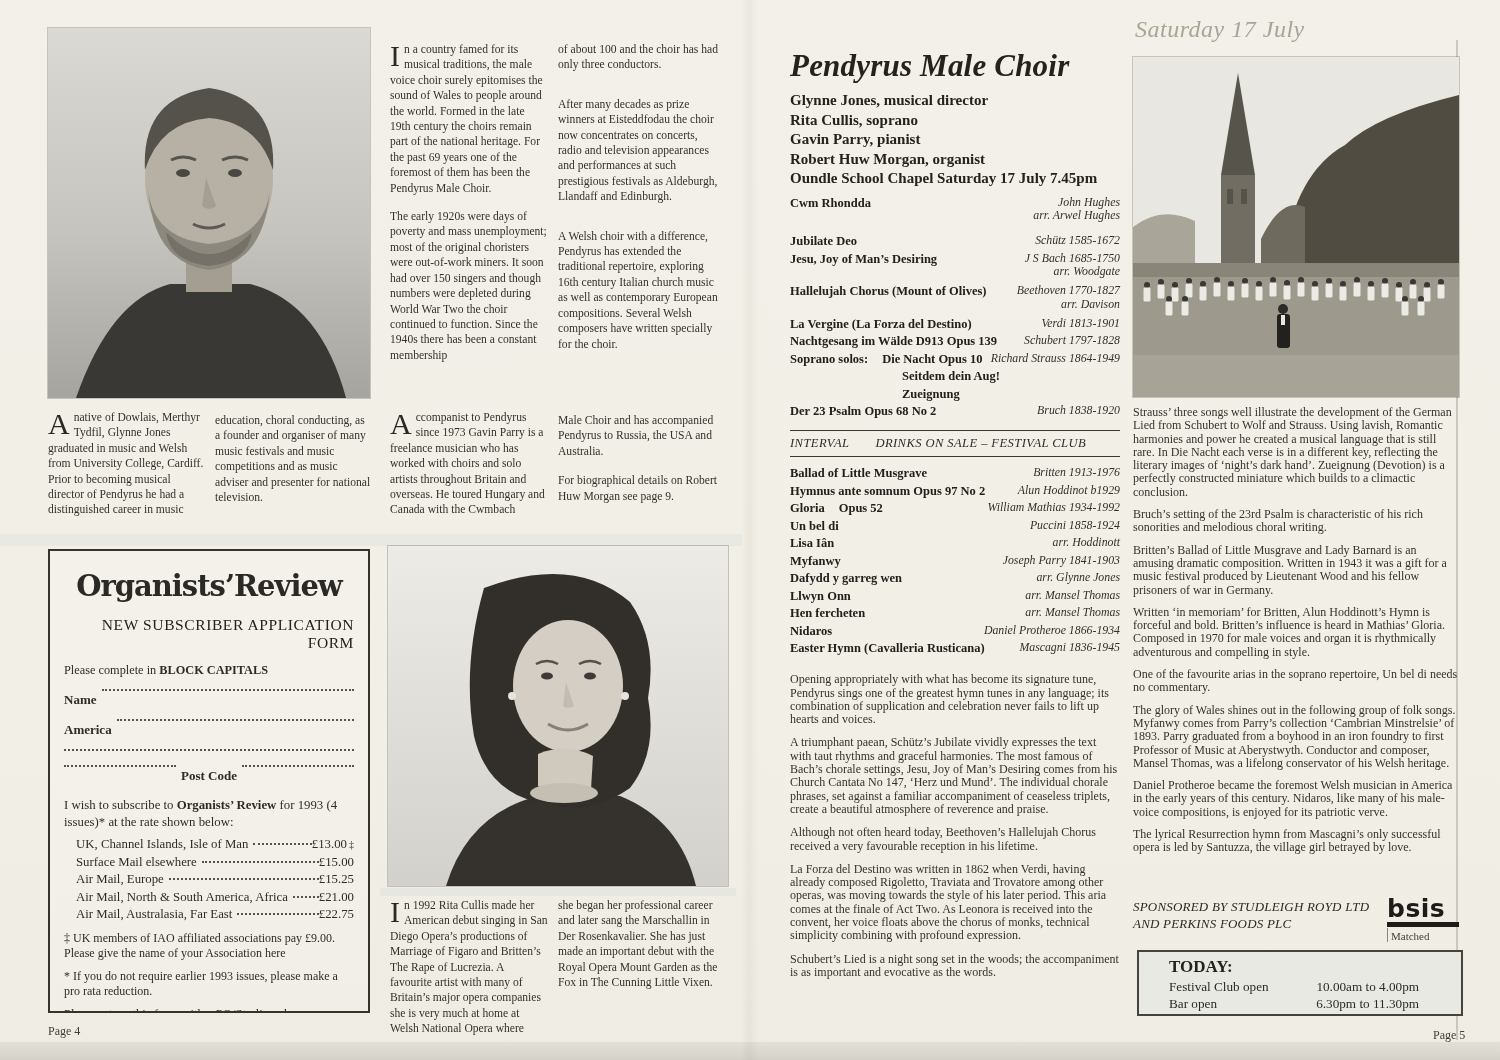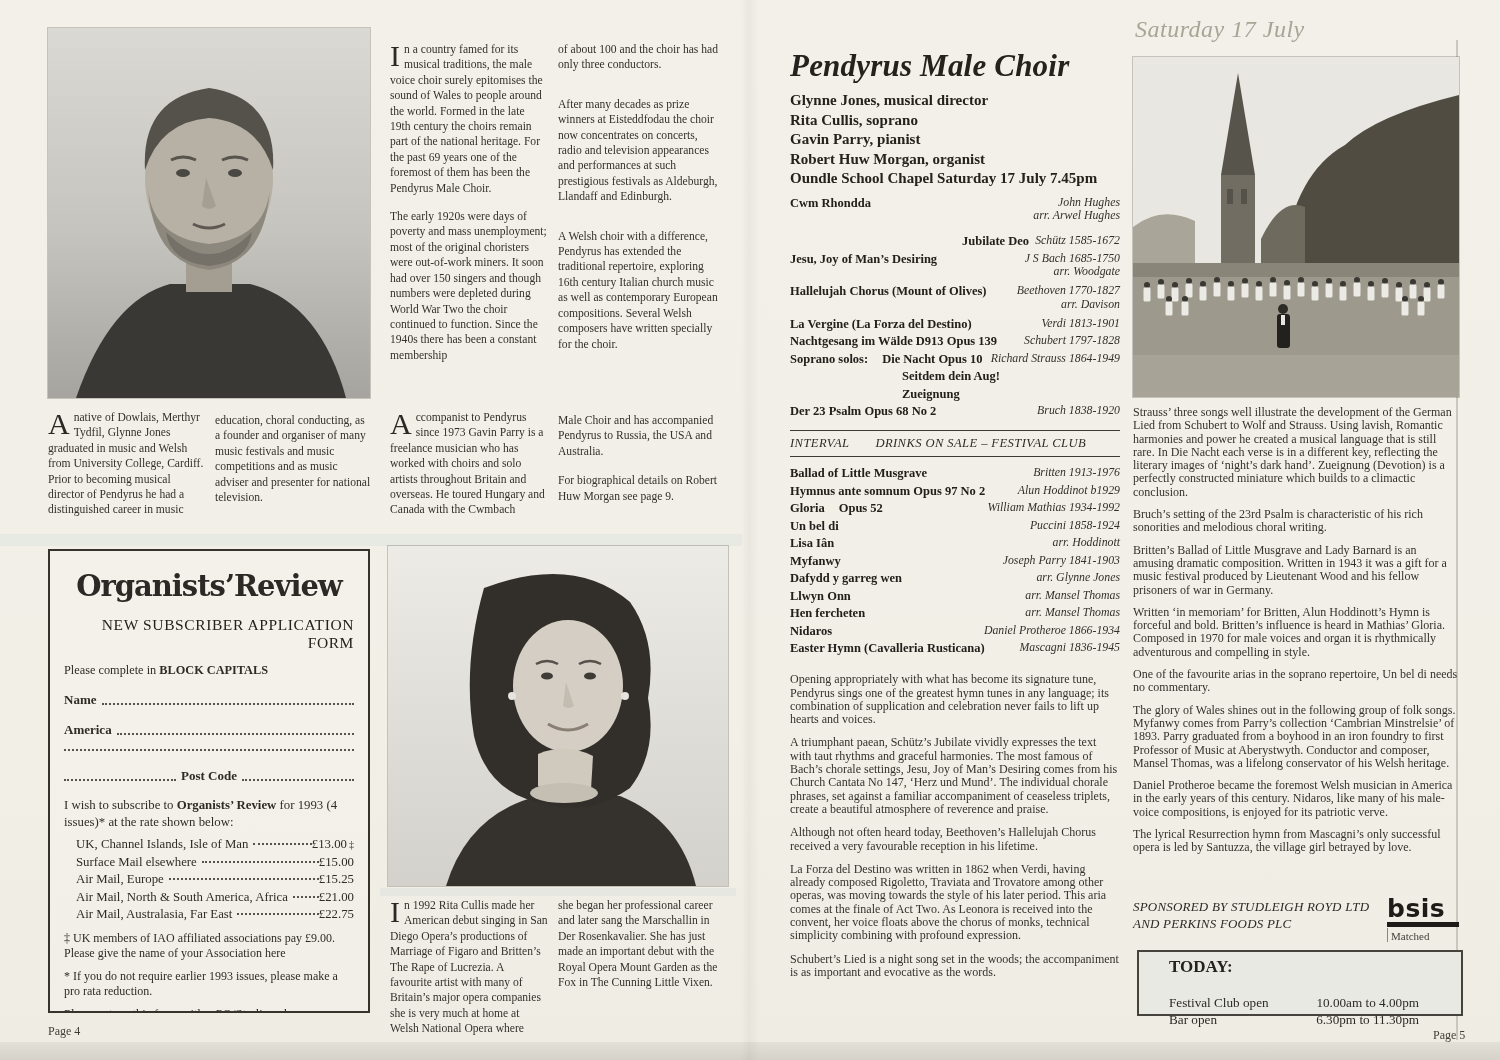--- a/index.html
+++ b/index.html
@@ -40,21 +40,21 @@
   .c-r2{left:558px;top:898px;width:164px;}
   .dcap{float:left;font-size:30px;line-height:25px;padding:1px 4px 0 0;color:#2b2925;}
 
   
   .form-box{position:absolute;left:48px;top:549px;width:322px;height:464px;border:2px solid #35332c;
     padding:10px 14px;box-sizing:border-box;overflow:hidden;background:rgba(255,255,255,0.12);}
   .orv-logo{font-family:"DejaVu Serif","Liberation Serif",serif;font-weight:800;font-size:29px;
     text-align:center;letter-spacing:-1px;color:#2b2925;margin-top:8px;}
   .form-heading{text-align:right;font-size:15.5px;letter-spacing:.6px;margin-top:13px;color:#24221d;}
   .form-instr{font-size:12.3px;margin-top:11px;}
-  .form-row{display:flex;align-items:flex-end;margin-top:14px;font-size:13px;}
+  .form-row{display:flex;align-items:flex-start;margin-top:14px;font-size:13px;}
   .flab{font-weight:700;white-space:nowrap;}
   .dl{flex:1;border-bottom:2px dotted #56534a;transform:translateY(-3px);margin-left:5px;}
   .pc-row .dl:first-child{margin-left:0;margin-right:5px;}
   .f-sub{font-size:12.8px;line-height:16.5px;margin:13px 0 0 0;}
   .rates{margin-top:7px;}
   .rate{display:flex;align-items:baseline;font-size:12.8px;margin:2.5px 0;padding-left:12px;}
   .rlab{white-space:nowrap;}
   .rprice{white-space:nowrap;}
   .rmark{font-size:10px;vertical-align:super;margin-left:2px;}
   .fnote{font-size:12px;line-height:14.6px;margin:9px 0 0 0;}
@@ -70,42 +70,42 @@
   .p5-main{position:absolute;left:45px;top:48px;width:330px;}
   .p5-title{margin:0 0 7px 0;font-size:31px;font-style:italic;font-weight:700;color:#24221d;letter-spacing:.2px;}
   .credit{font-weight:700;font-size:15px;line-height:19.5px;color:#24221d;}
   .prog{margin-top:7px;}
   .prow{display:flex;justify-content:space-between;align-items:flex-start;margin-bottom:2.5px;gap:6px;}
   .pt{font-weight:700;font-size:12.5px;line-height:15px;color:#22201b;}
   .pt2{margin-left:14px;}
   .ind .pt{margin-left:112px;font-weight:700;}
   .pc{text-align:right;font-style:italic;font-size:11.8px;color:#33302a;flex-shrink:0;}
   .pc span{display:block;line-height:13.8px;}
-  .g10{margin-top:11px;justify-content:flex-end;}
+  .g10{margin-top:11px;}
   .g6{margin-top:5px;}
   .interval{margin:11px 0 9px 0;}
   .irule{border-top:1.6px solid #3c3a33;}
   .itext{font-style:italic;font-size:12.6px;letter-spacing:.4px;color:#2e2c26;margin:5px 0 5px 0;}
   .ilab{margin-right:26px;}
   .notes{font-size:12px;line-height:13.3px;color:#34322b;}
   .nl{margin-top:17px;}
   .npara{margin:0 0 10px 0;}
   .p5-right{position:absolute;left:388px;top:57px;width:326px;}
   .nr{margin-top:9px;}
   .nr .npara{margin-bottom:9px;}
   .p5-sponsor{position:absolute;left:388px;top:898px;width:330px;display:flex;justify-content:space-between;align-items:flex-start;}
   .sp-text{font-style:italic;font-size:13px;line-height:17px;letter-spacing:.2px;color:#2c2a24;}
   .bsis{width:76px;}
   .bsis-w{font-family:"DejaVu Sans","Liberation Sans",sans-serif;font-weight:800;font-size:25px;line-height:22px;
     color:#1d1c18;letter-spacing:.5px;}
   .bsis-bar{width:72px;height:5px;background:#1d1c18;margin-top:2px;}
   .bsis-t{font-size:11px;color:#45423b;border-left:1px solid #8a877e;padding:2px 0 0 3px;margin-top:1px;width:56px;}
   .p5-today{position:absolute;left:392px;top:950px;width:326px;height:66px;border:2px solid #45433b;
     background:#e9e9e3;box-sizing:border-box;padding-top:5px;}
-  .t-head{font-weight:700;font-size:17px;color:#24221d;padding-left:30px;margin-bottom:18px;}
+  .t-head{font-weight:700;font-size:17px;color:#24221d;padding-left:30px;margin-bottom:2px;}
   .t-row{display:flex;font-size:13.2px;color:#2c2a24;padding:0 42px 0 30px;line-height:16.5px;}
   .t-lab{flex:1;}
   .t-time{text-align:right;}
 </style>
 </head>
 <body>
 
 <div id="canvas">
   <div class="seam"></div>
   <div class="edge-r"></div>

